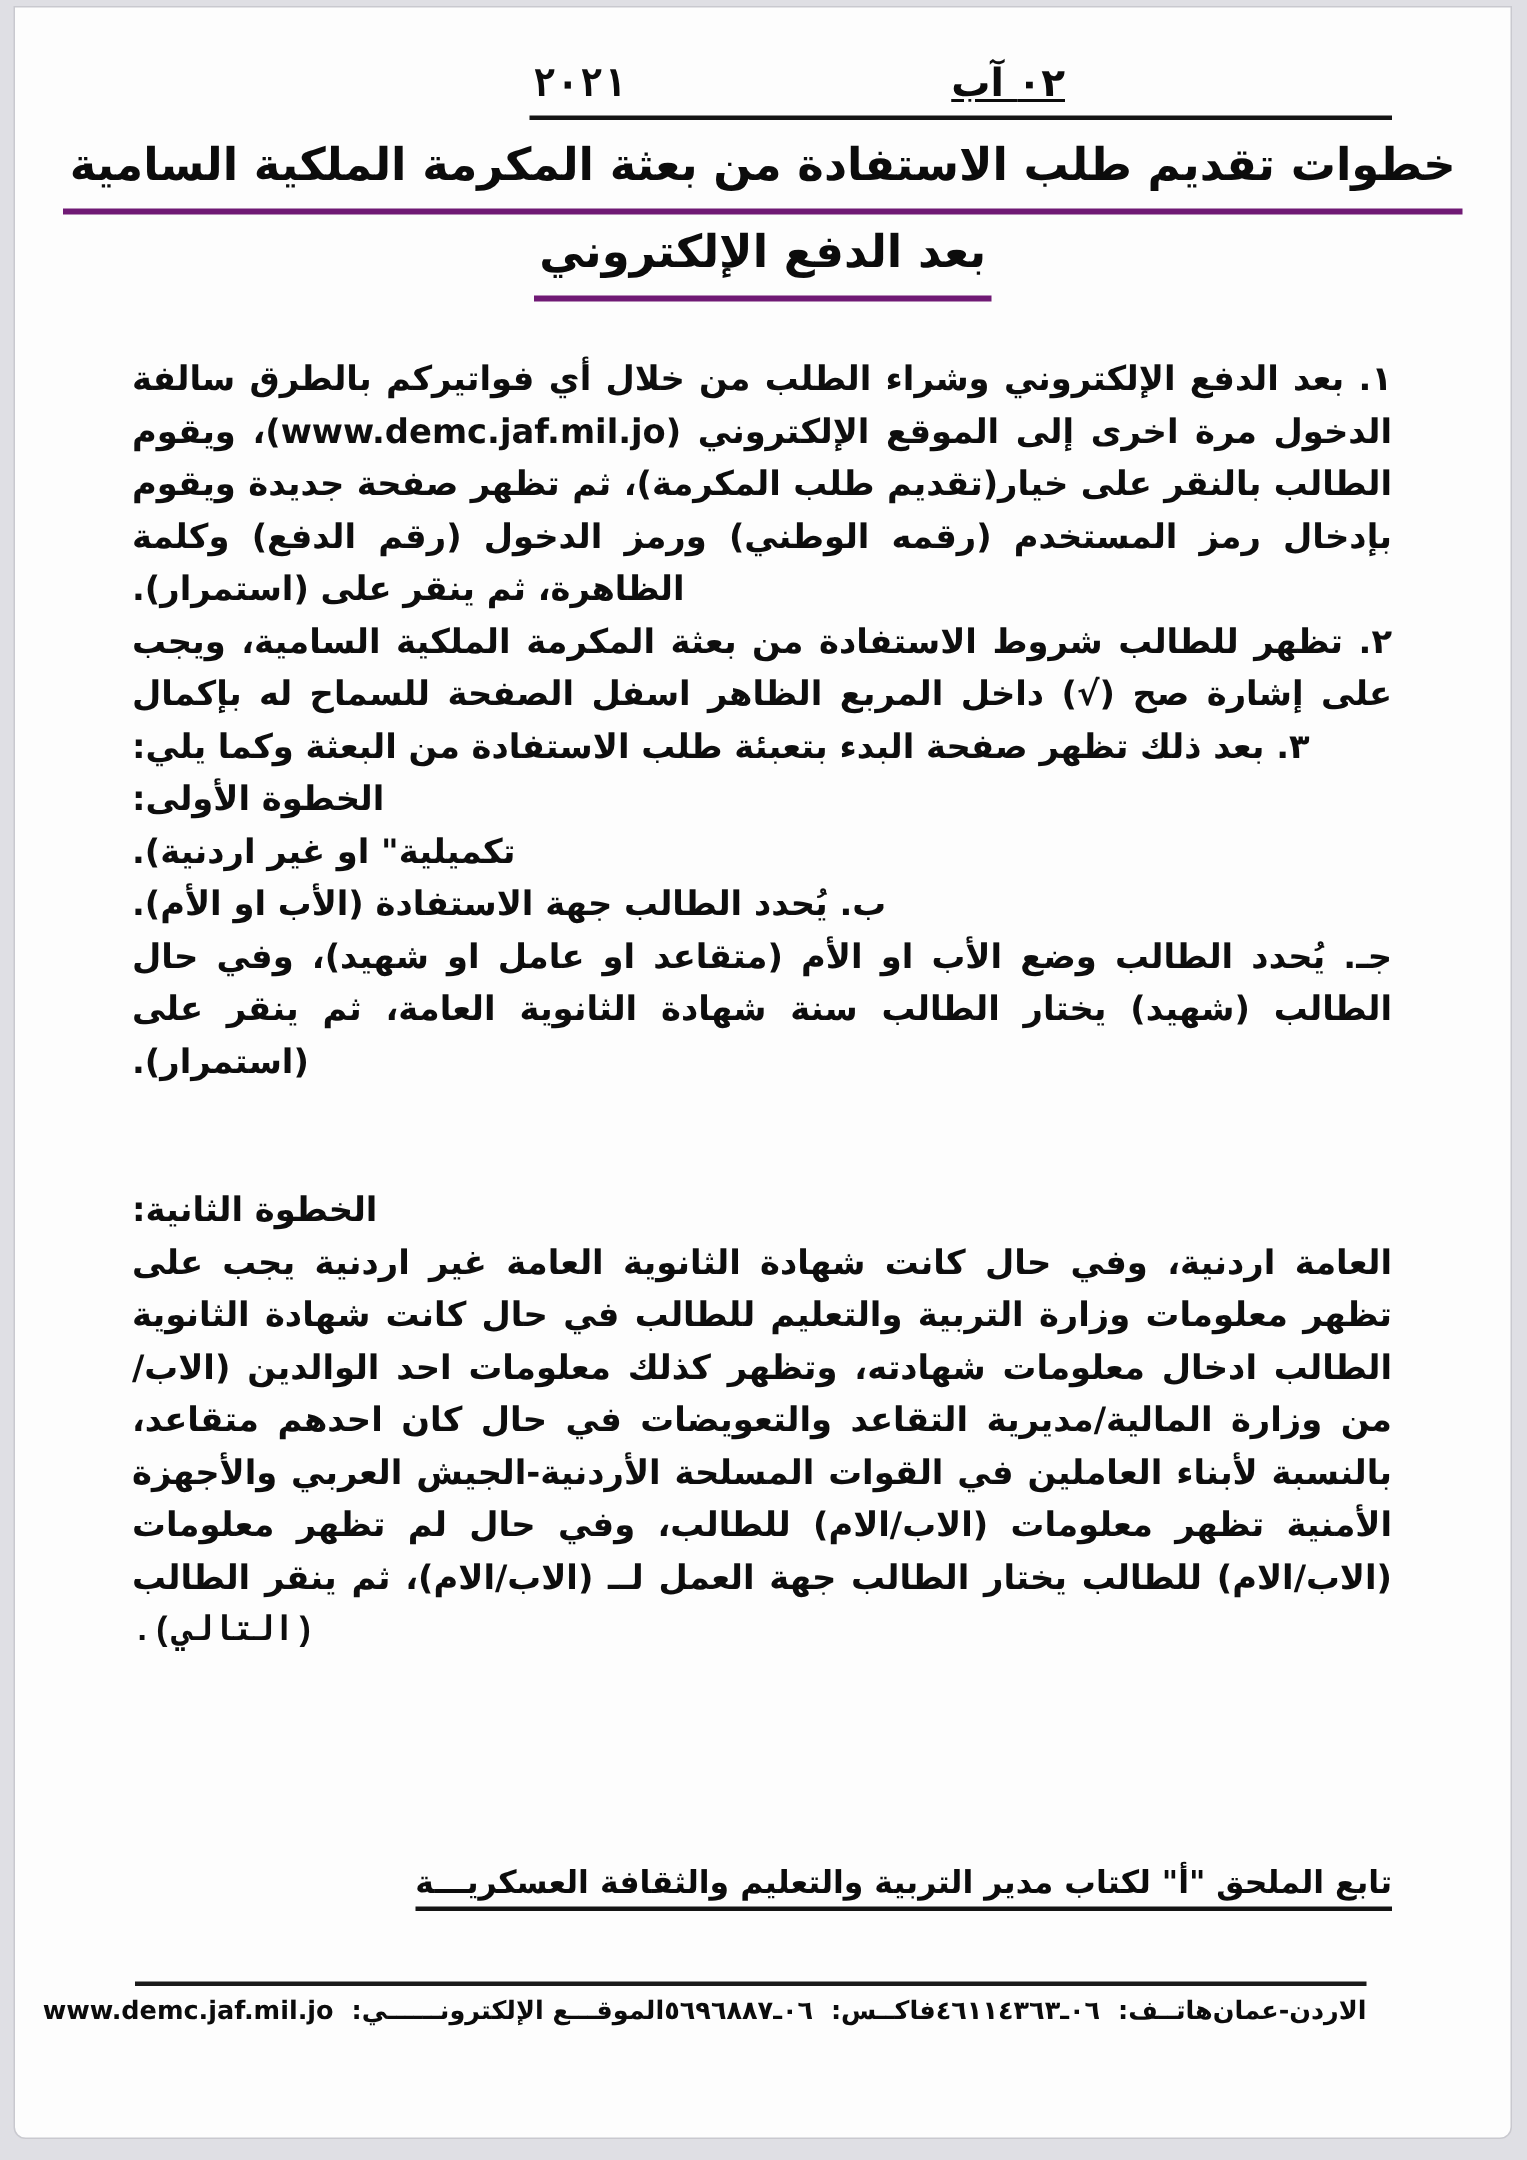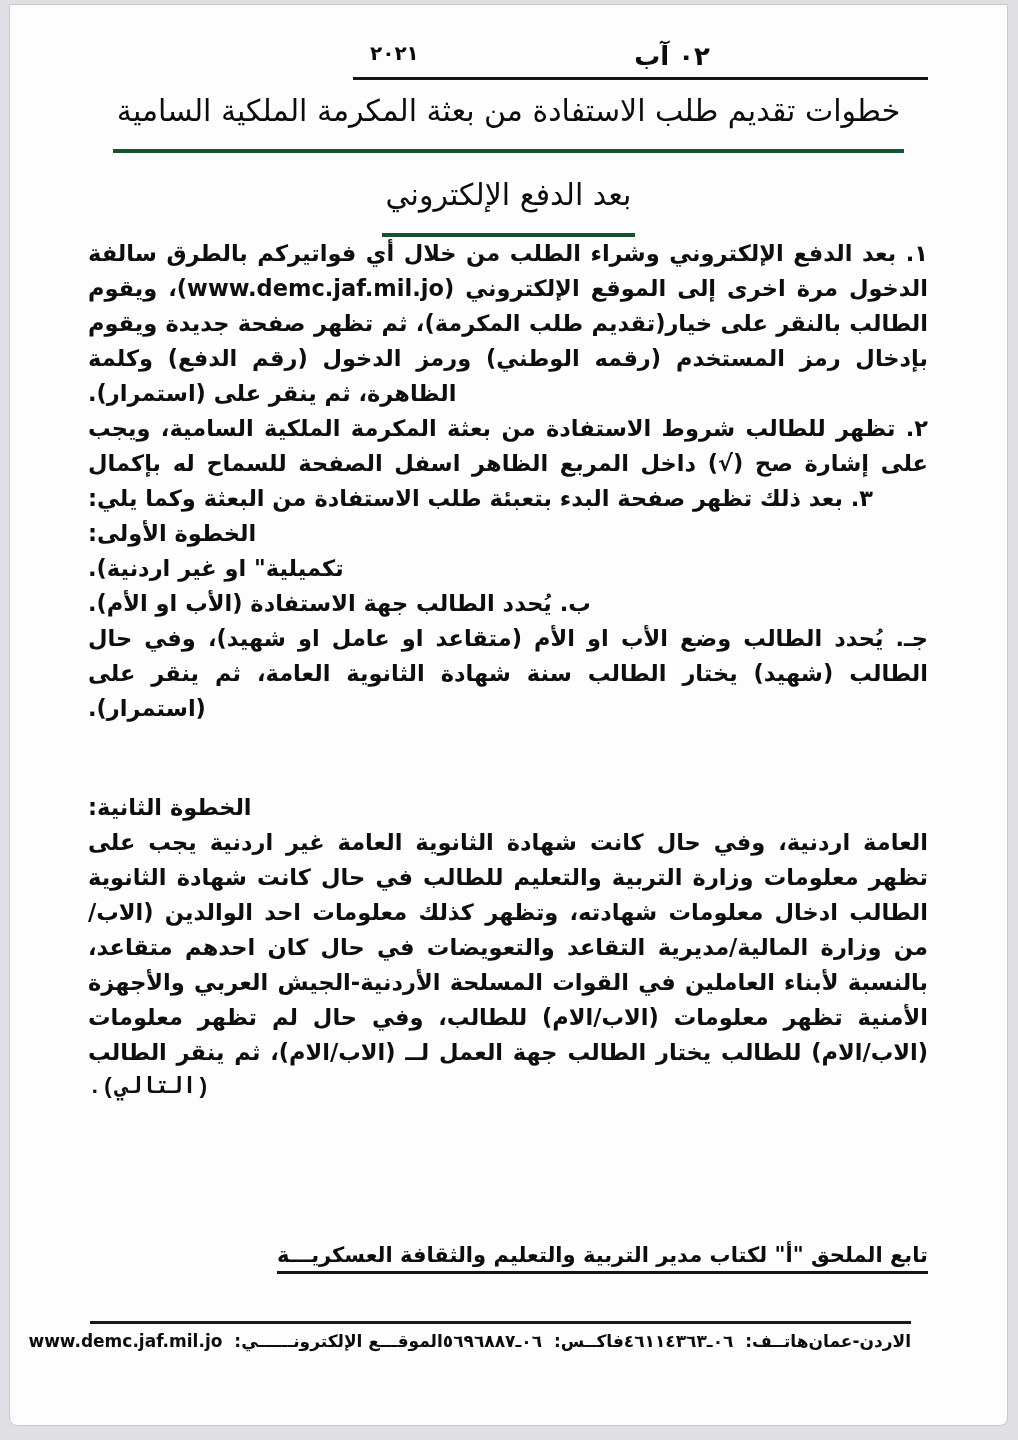--- a/index.html
+++ b/index.html
@@ -14,34 +14,34 @@
     background:#fdfdfd;border:1px solid #c9c9cf;border-radius:0 0 8px 8px;
     color:#0c0c0c;
   }
   
   .date-row{
     position:absolute;top:36px;right:79px;width:575px;height:36px;
     border-bottom:3px solid #151515;
   }
   .date-row .dm{
     position:absolute;right:218px;top:0;
-    font-size:26px;font-weight:bold;
+    font-size:26px;font-weight:bold;text-decoration:underline;
   }
   .date-row .yr{
-    position:absolute;left:17px;top:0;
-    font-size:20px;font-weight:bold;letter-spacing:9px;
+    position:absolute;left:2px;top:0;
+    font-size:26px;font-weight:bold;letter-spacing:9px;font-family:Liberation Mono, monospace;
   }
   
   .title-wrap{position:absolute;top:84px;left:0;right:0;text-align:center;}
   .title-line{
     display:inline-block;
-    font-size:30px;font-weight:normal;line-height:44px;
-    border-bottom:4px solid #14532d;padding:0 4px 16px 4px;
+    font-size:30px;font-weight:bold;line-height:44px;
+    border-bottom:4px solid #701a75;padding:0 4px 6px 4px;
   }
-  .title-line.second{margin-top:20px;}
+  .title-line.second{margin-top:4px;}
   
   .body-block{
     position:absolute;top:231px;right:79px;left:78px;
     direction:rtl;
     font-size:22.5px;font-weight:bold;color:#0e0e0e;
   }
   .line{height:35px;line-height:35px;overflow:hidden;}
   .line.just{text-align:justify;text-align-last:justify;}
   .line.right{text-align:left;}
   

